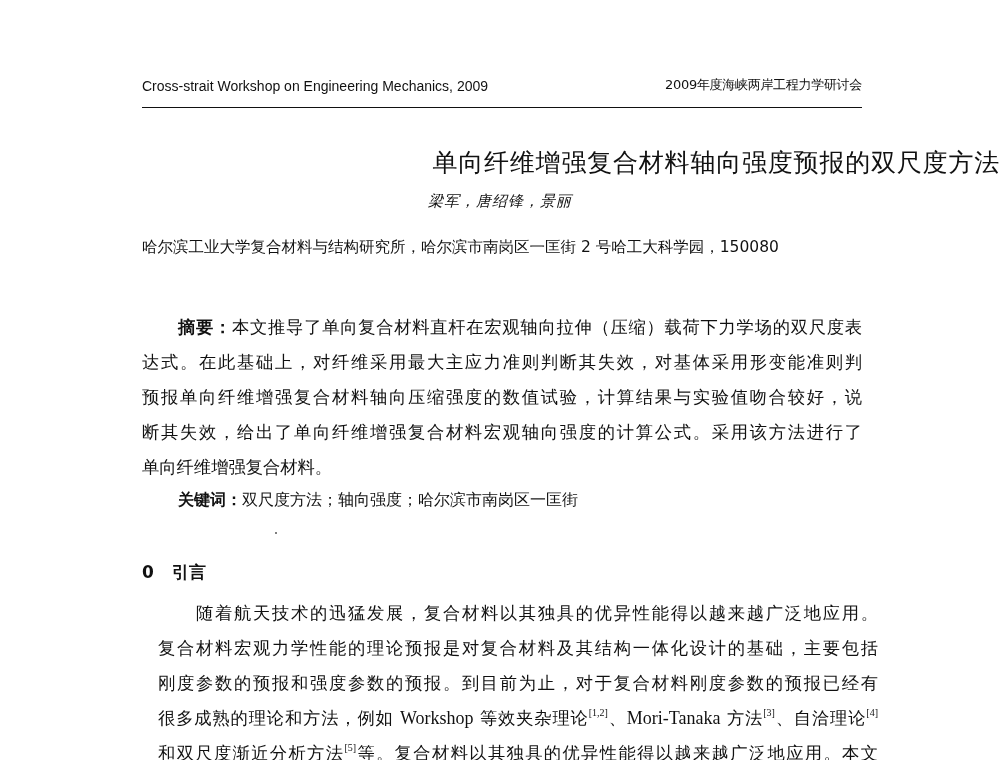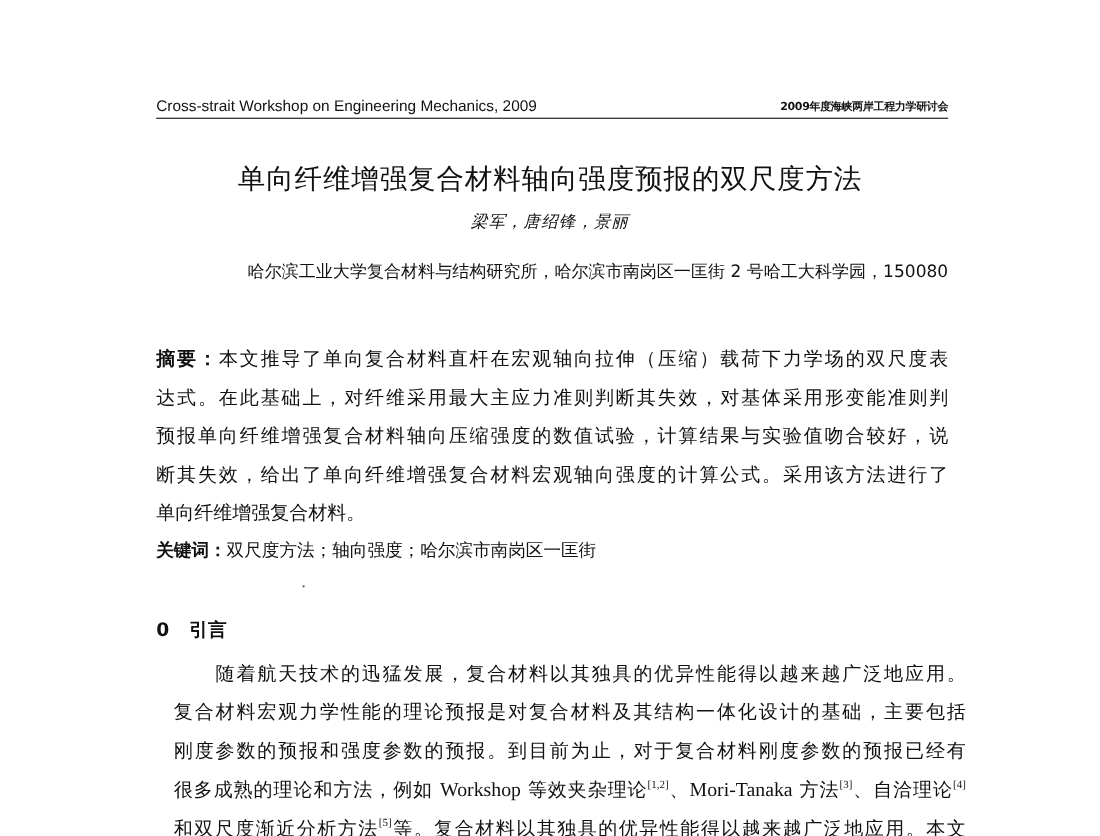--- a/index.html
+++ b/index.html
@@ -20,35 +20,34 @@
       left: 142px;
       top: 86px;
       width: 720px;
       height: 22px;
       border-bottom: 1.6px solid #111;
       font-family: "Liberation Sans", sans-serif;
       font-size: 14px;
       display: flex;
       justify-content: space-between;
       align-items: flex-end;
-      padding-bottom: 3px;
+      padding-bottom: 13px;
       box-sizing: border-box;
     }
     .running-header .right {
       font-family: "DejaVu Sans", sans-serif;
-      font-size: 10px;
+      font-size: 13px;
       letter-spacing: -0.3px;
-      font-weight: bold;
     }
     .title {
       position: absolute;
       left: 0;
       width: 1000px;
       top: 146px;
-      text-align: center;
+      text-align: right;
       font-family: "DejaVu Sans", sans-serif;
       font-size: 25px;
       letter-spacing: 0.8px;
       font-weight: normal;
       margin: 0;
     }
     .authors {
       position: absolute;
       left: 0;
       width: 1000px;
@@ -57,39 +56,40 @@
       font-family: "DejaVu Serif", serif;
       font-size: 15px;
       font-style: italic;
       letter-spacing: 1px;
     }
     .affiliation {
       position: absolute;
       left: 142px;
       width: 720px;
       top: 237px;
-      text-align: right;
+      text-align: left;
       font-family: "DejaVu Sans", sans-serif;
       font-size: 15.5px;
       white-space: nowrap;
     }
     .abstract {
       position: absolute;
       left: 142px;
       top: 310px;
       width: 720px;
       font-size: 17.3px;
       line-height: 35px;
       text-align: justify;
       text-align-last: left;
       margin: 0;
     }
     .abstract .label,
     .keywords .label {
       font-weight: bold;
+      margin-left: 36px;
     }
     .abstract-line {
       display: block;
       white-space: nowrap;
       text-align: justify;
       text-align-last: justify;
     }
     .abstract-line.last {
       text-align-last: left;
     }

